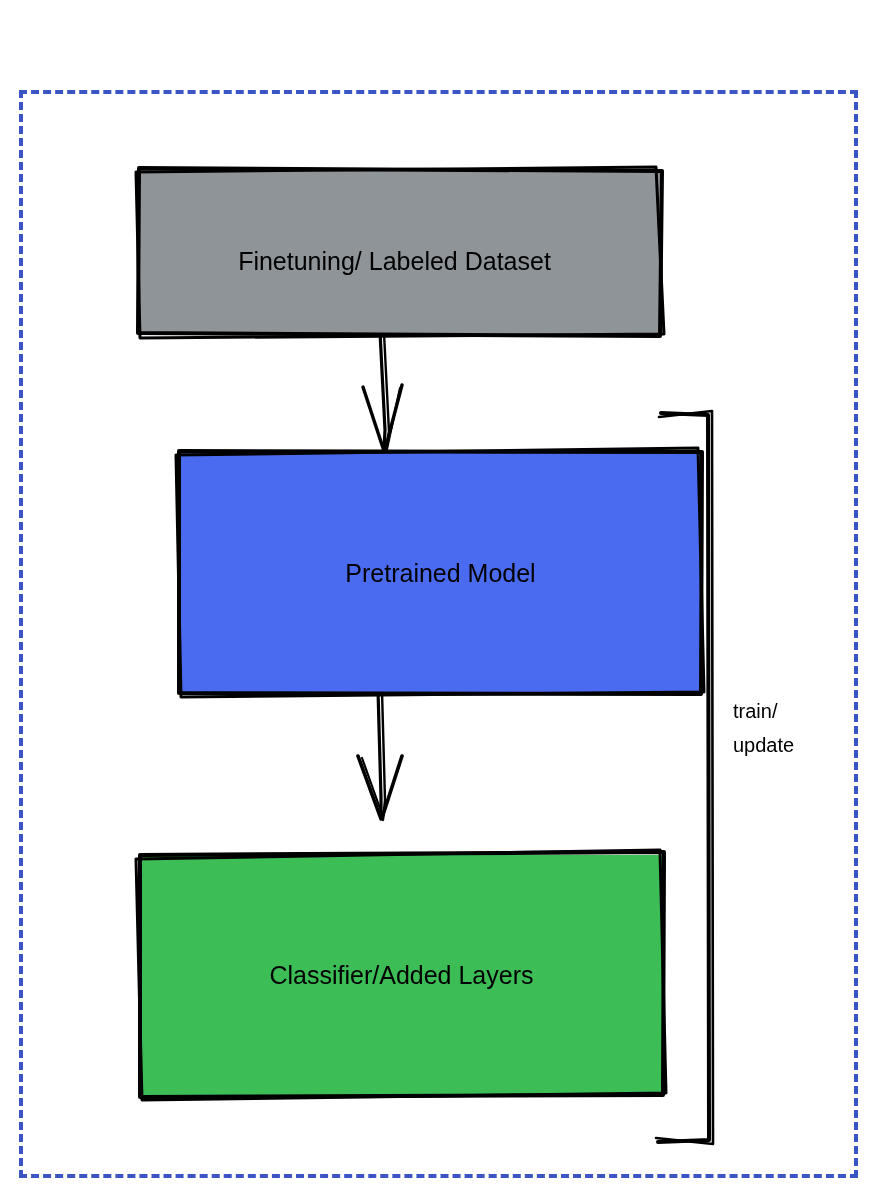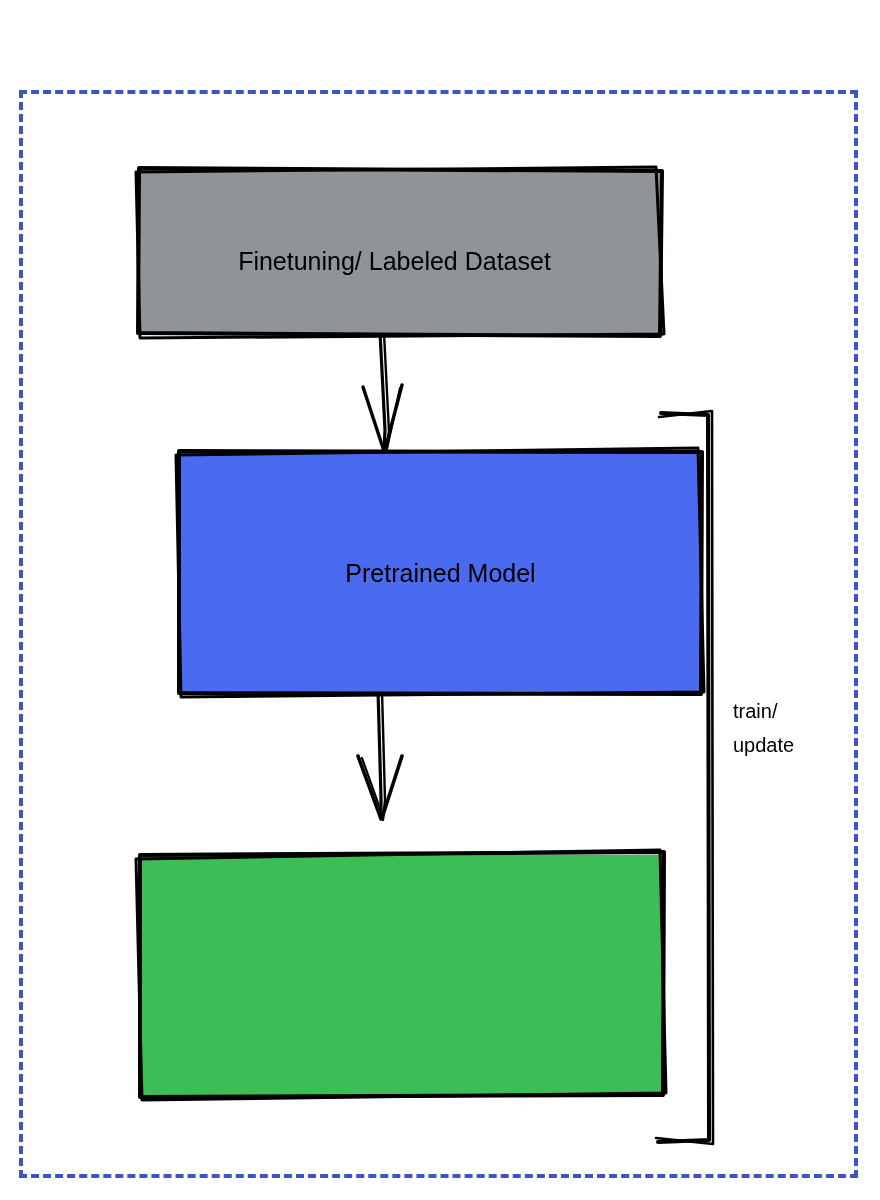--- a/index.html
+++ b/index.html
@@ -169,20 +169,21 @@
     <path d="M32,70 L53,129" fill="none" stroke="#000000" stroke-width="2.2" stroke-linecap="round"></path>
     <path d="M72,68 L52,130" fill="none" stroke="#000000" stroke-width="3.6" stroke-linecap="round"></path>
   </svg>
 
   <div class="node" id="node-classifier">
     <div class="fill"></div>
     <svg class="sketch" viewBox="0 0 547 260" preserveAspectRatio="none">
       <path d="M12,10 L536,7 L535,250 L12,252 Z" fill="none" stroke="#000000" stroke-width="4" stroke-linecap="round" stroke-linejoin="round"></path>
       <path d="M8,14 L532,5 L538,248 L14,255 Z" fill="none" stroke="#000000" stroke-width="3" stroke-linecap="round" stroke-linejoin="round"></path>
     </svg>
+    <div class="node-label">Classifier/Added Layers</div>
   </div>
 
   <svg id="feedback-bracket" viewBox="0 0 110 760">
     <path d="M21,18 L68,20 L69,745 L18,747" fill="none" stroke="#000000" stroke-width="4" stroke-linecap="round" stroke-linejoin="round"></path>
     <path d="M19,22 L72,16 L73,749 L16,743" fill="none" stroke="#000000" stroke-width="2.6" stroke-linecap="round" stroke-linejoin="round"></path>
   </svg>
 
   <div class="edge-label">train/
 update</div>
 

